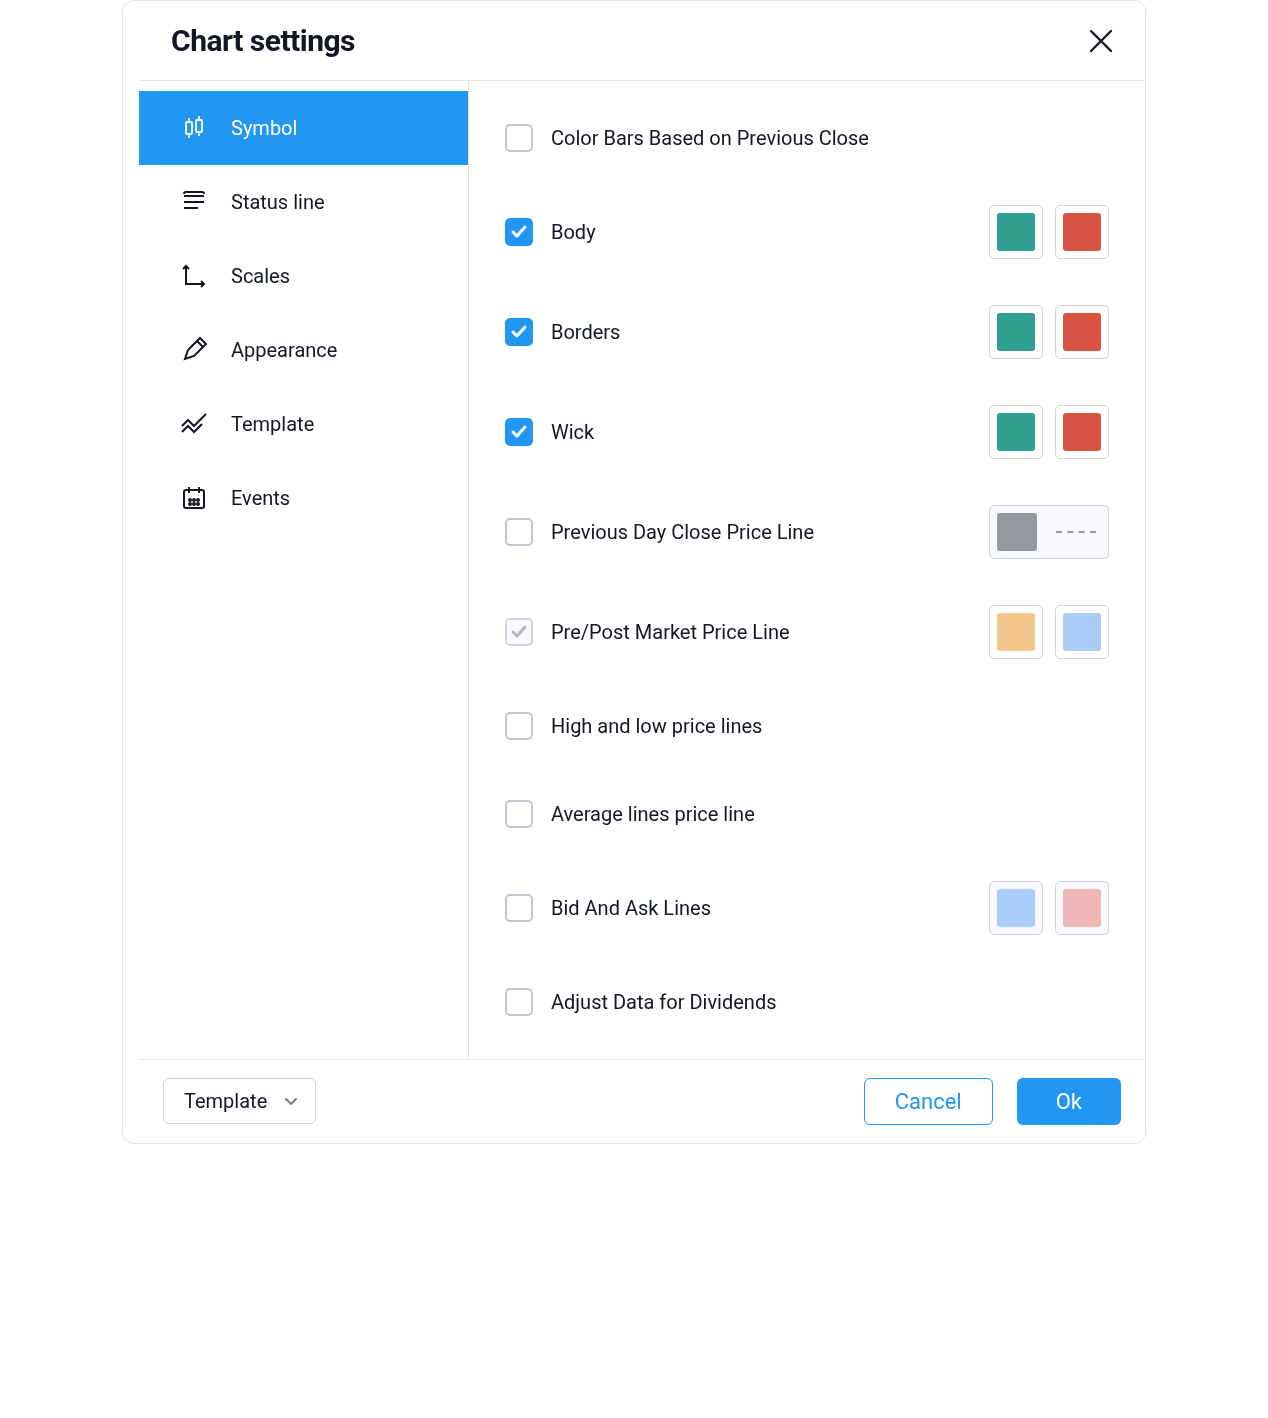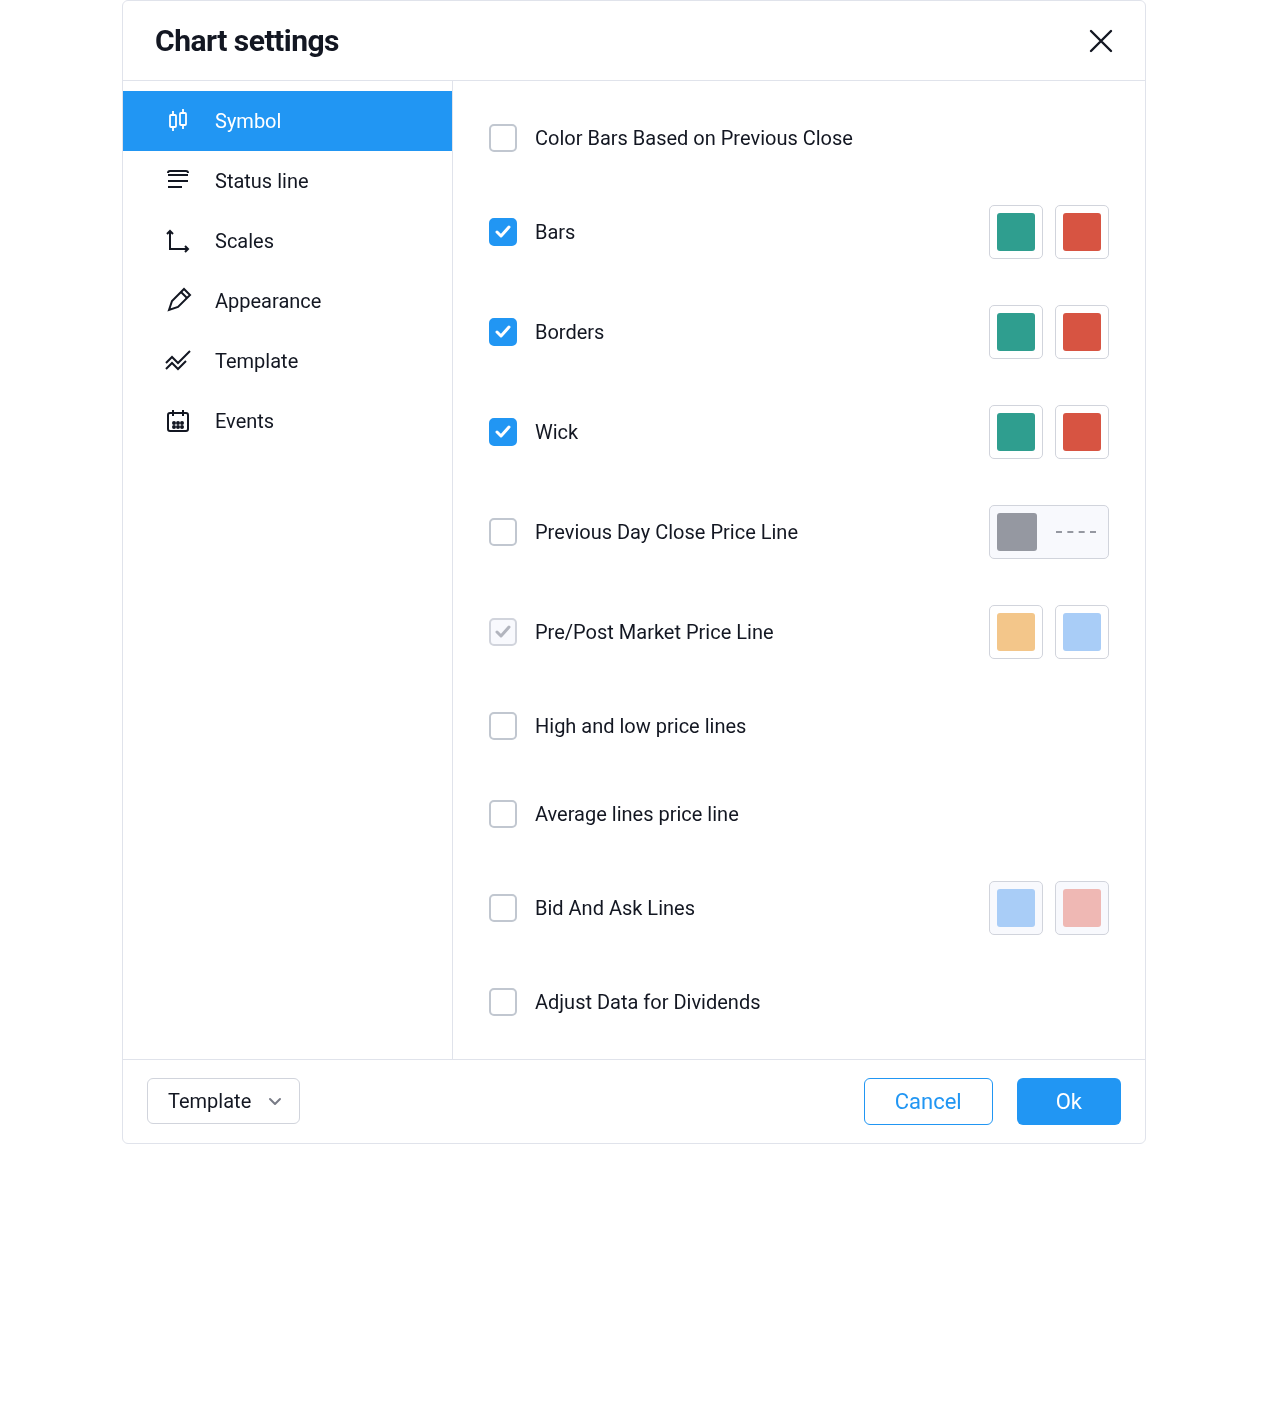--- a/index.html
+++ b/index.html
@@ -8,25 +8,26 @@
     font-family: -apple-system, BlinkMacSystemFont, "Segoe UI", Roboto, Helvetica, Arial, sans-serif;
     background: #fff;
     color: #131722;
     font-size: 18px;
   }
   .dialog {
     width: 1024px;
     min-height: 1144px;
     margin: 0 auto;
     border: 1px solid #e0e3eb;
-    border-radius: 6px;
+    border-radius: 12px;
     display: flex;
     flex-direction: column;
     position: relative;
     background: #fff;
+    padding-left: 16px;
   }
   .dialog-header {
     display: flex;
     align-items: center;
     justify-content: space-between;
     padding: 22px 28px 22px 32px;
     border-bottom: 1px solid #e0e3eb;
   }
   .dialog-title {
     font-size: 30px;
@@ -49,21 +50,21 @@
   .sidebar {
     width: 330px;
     border-right: 1px solid #e0e3eb;
     padding-top: 10px;
   }
   .sidebar-item {
     display: flex;
     align-items: center;
     gap: 22px;
     padding: 0 20px 0 40px;
-    height: 60px;
+    height: 74px;
     font-size: 20px;
     font-weight: 400;
     color: #131722;
     cursor: pointer;
   }
   .sidebar-item.active {
     background: #2196f3;
     color: #fff;
   }
   .sidebar-item .icon {
@@ -295,21 +296,21 @@
         </div>
       </div>
 
       <div class="row">
         <div class="row-left">
           <div class="checkbox checked">
               <svg width="18" height="18" viewBox="0 0 18 18">
                 <path d="M3 9 L7 13 L15 4" stroke-width="3" fill="none" stroke-linecap="round" stroke-linejoin="round"></path>
               </svg>
             </div>
-          <div class="row-label">Bars</div>
+          <div class="row-label">Body</div>
         </div>
         <div class="row-right">
           <div class="swatch">
               <div class="swatch-inner" style="background:#2f9e8f"></div>
             </div>
           <div class="swatch">
               <div class="swatch-inner" style="background:#d75442"></div>
             </div>
         </div>
       </div>

